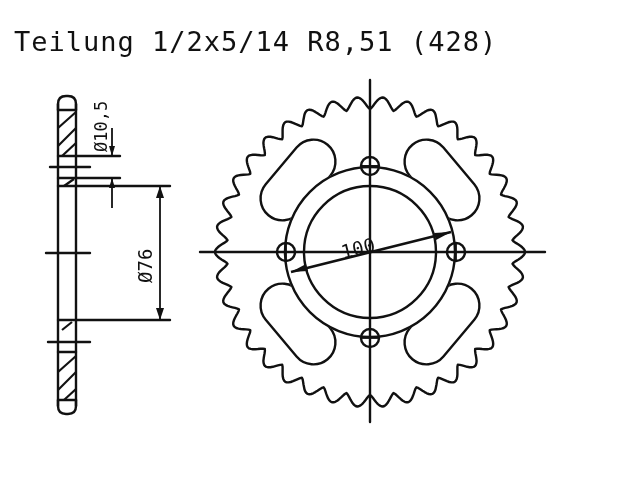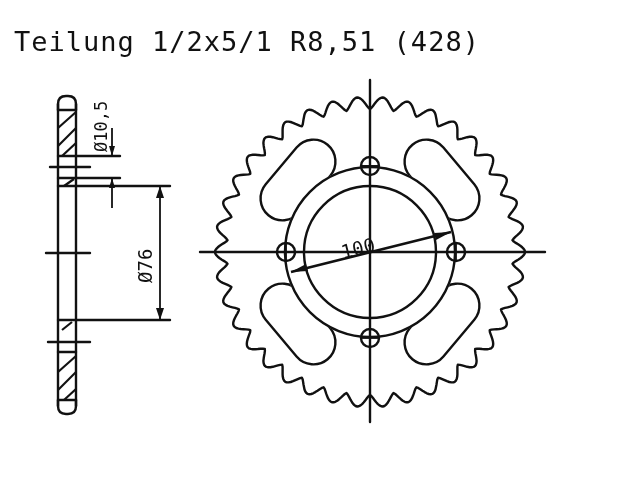--- a/index.html
+++ b/index.html
@@ -12,21 +12,21 @@
     }
     svg.drawing { position: absolute; left: 0; top: 0; }
     .ln { stroke: #111111; fill: none; stroke-width: 2.4; stroke-linecap: round; stroke-linejoin: round; }
     .thin { stroke: #111111; fill: none; stroke-width: 1.8; }
     .hatch { stroke: #111111; stroke-width: 2.2; }
     .dimtext { font-family: "DejaVu Sans Mono", "Liberation Mono", monospace; fill: #111111; }
   </style>
 </head>
 <body>
 
-<div class="title">Teilung 1/2x5/1 R8,51 (428)</div>
+<div class="title">Teilung 1/2x5/14 R8,51 (428)</div>
 
 <svg class="drawing" width="620" height="485" viewBox="0 0 620 485">
 
   <g>
 
     <path class="ln" d="M58 110 L58 104 Q58 96 66 96 L68 96 Q76 96 76 104 L76 110"></path>
     <path class="ln" d="M58 400 L58 406 Q58 414 66 414 L68 414 Q76 414 76 406 L76 400"></path>
     <line class="ln" x1="58" y1="104" x2="58" y2="406"></line>
     <line class="ln" x1="76" y1="104" x2="76" y2="406"></line>
 

